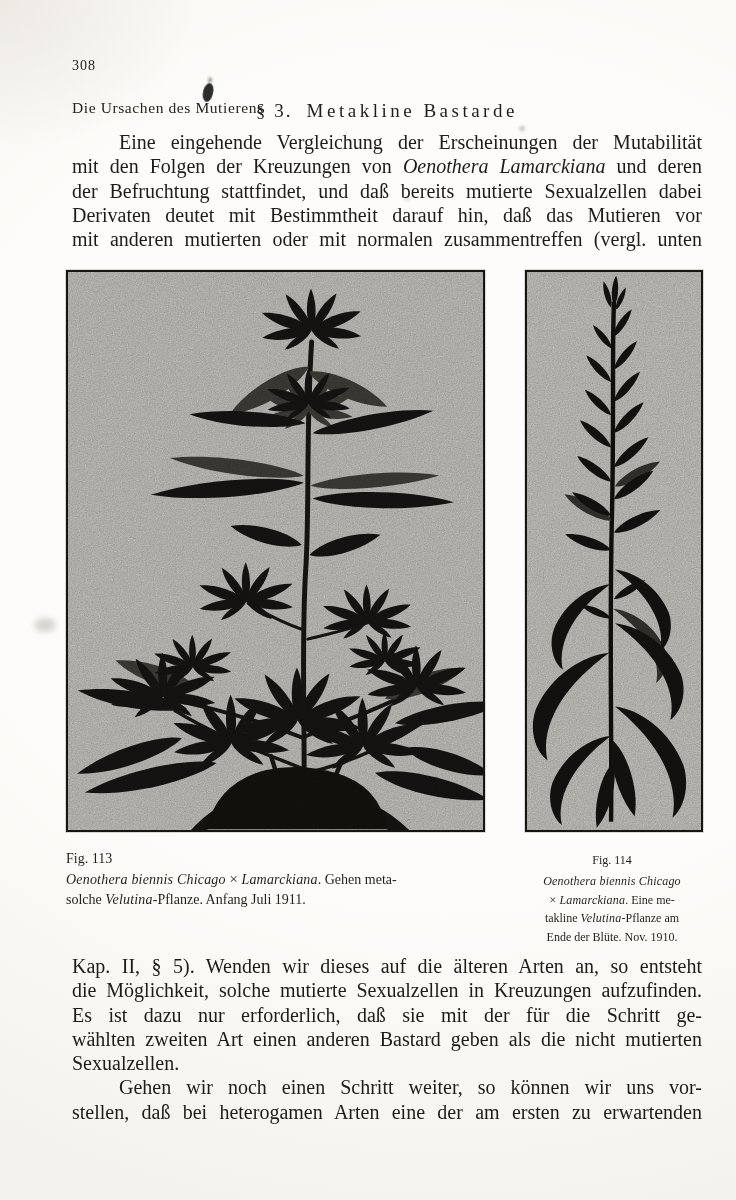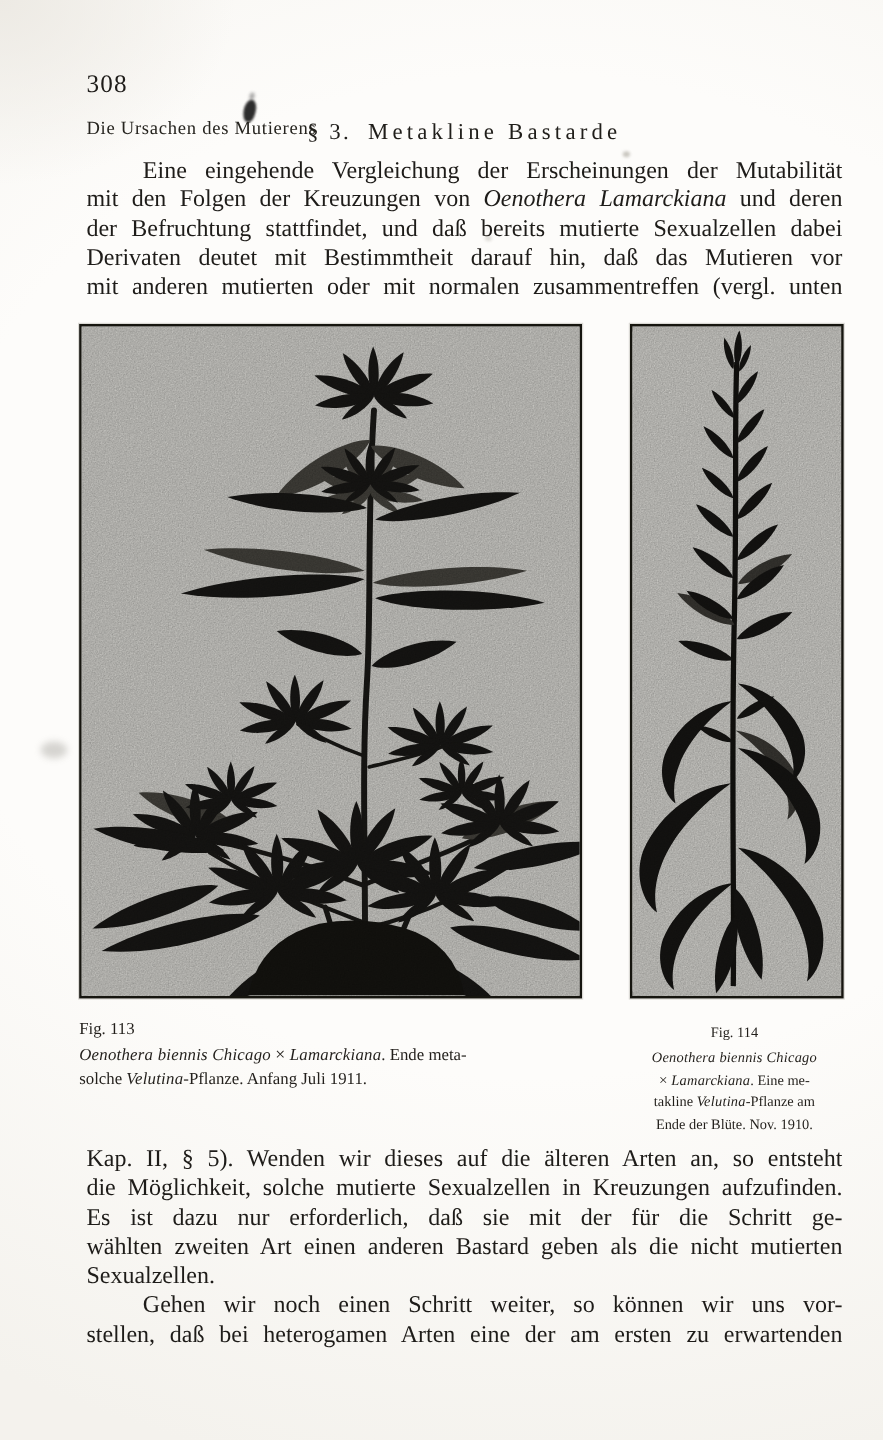--- a/index.html
+++ b/index.html
@@ -4,21 +4,21 @@
 <style>
   html,body{margin:0;padding:0;}
   body{width:736px;height:1200px;overflow:hidden;
        font-family:"Liberation Serif", serif;
        background:#e9e7e2;}
   .page{position:absolute;left:0;top:0;width:736px;height:1200px;
         background:
           radial-gradient(280px 220px at 0% 0%, #edeae4 0%, rgba(237,234,228,0) 70%),
           radial-gradient(900px 760px at 60% 40%, #fdfcfa 55%, #f4f2ed 100%);
         color:#1e1c19;}
-  .pagenum{position:absolute;left:72px;top:58px;font-size:21px;letter-spacing:1px;}
+  .pagenum{position:absolute;left:72px;top:58px;font-size:14px;letter-spacing:1px;}
   .running-head{position:absolute;left:72px;top:59px;width:630px;text-align:left;
         font-size:15.5px;letter-spacing:0.6px;color:#26241f;margin-top:40px;}
   .section-heading{position:absolute;left:72px;top:100px;width:630px;text-align:center;
         font-size:19px;font-weight:normal;margin:0;color:#201e1a;}
   .section-heading .pfx{letter-spacing:2px;margin-right:14px;}
   .section-heading .ttl{letter-spacing:3.5px;}
   .para{position:absolute;left:72px;width:630px;font-size:20px;}
   .jline{line-height:24.3px;height:24.3px;text-align:justify;text-align-last:justify;
          white-space:normal;overflow:hidden;}
   .jline.endline{text-align:left;text-align-last:left;}
@@ -183,21 +183,21 @@
         <use href="#clf" transform="translate(86,470) scale(-1.2,1.2)"></use>
         <use href="#lf" transform="translate(88,475) rotate(75) scale(1.3)"></use>
         <use href="#lf" transform="translate(88,498) rotate(105) scale(1.1)"></use>
       </g>
       <rect width="178" height="562" filter="url(#grain)" opacity="0.30"></rect>
     </svg>
   </figure>
 
   <figcaption class="cap cap-left">
     <div class="cap-label">Fig. 113</div>
-    <div class="cap-line"><i>Oenothera biennis Chicago</i><span class="xsign"> × </span><i>Lamarckiana</i><span>.  Ende meta-</span></div>
+    <div class="cap-line"><i>Oenothera biennis Chicago</i><span class="xsign"> × </span><i>Lamarckiana</i><span>.  Gehen meta-</span></div>
     <div class="cap-line"><span>solche </span><i>Velutina</i><span>-Pflanze.  Anfang Juli 1911.</span></div>
   </figcaption>
 
   <figcaption class="cap cap-right">
     <div class="cap-label">Fig. 114</div>
     <div class="cap-line"><i>Oenothera biennis Chicago</i></div>
     <div class="cap-line"><span class="xsign">× </span><i>Lamarckiana</i><span>.  Eine me-</span></div>
     <div class="cap-line"><span>takline </span><i>Velutina</i><span>-Pflanze am</span></div>
     <div class="cap-line"><span>Ende der Blüte.  Nov. 1910.</span></div>
   </figcaption>

